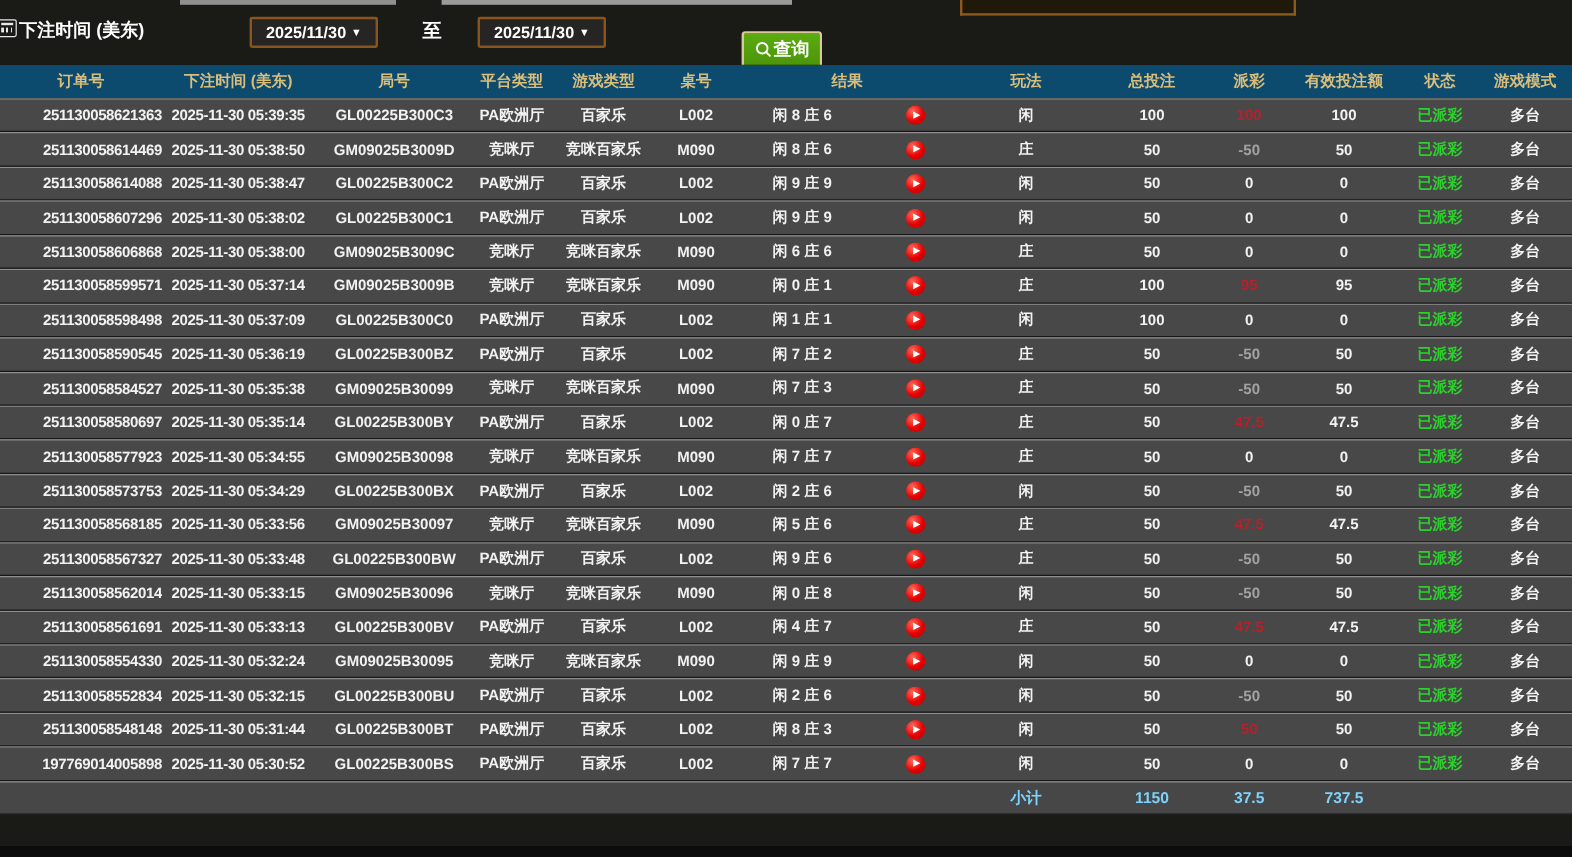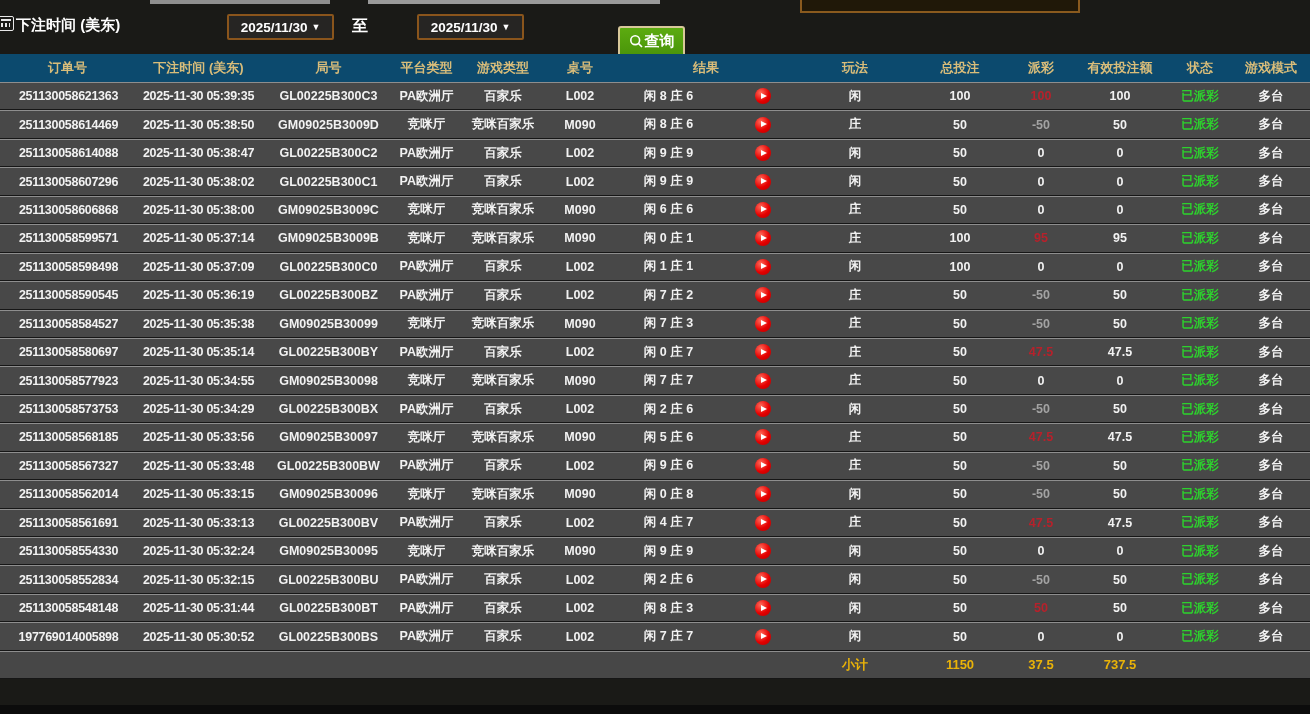--- a/index.html
+++ b/index.html
@@ -18,51 +18,51 @@
   .ghost-input{position:absolute;top:-3px;left:800px;width:280px;height:16px;
     background:#201808;border:2px solid #8a5a1e;border-top:none;}
   .filter-label{position:absolute;left:16px;top:16px;font-size:15px;font-weight:700;color:#fff;}
   .calendar-icon{position:absolute;left:-2px;top:16px;width:16px;height:15px;
     border:1.5px solid #e8e8e8;border-radius:2px;background:transparent;}
   .calendar-icon::before{content:"";position:absolute;left:2px;right:2px;top:2px;height:2px;background:#e8e8e8;}
   .calendar-icon::after{content:"";position:absolute;left:2px;top:6px;width:9px;height:4px;
     background:repeating-linear-gradient(90deg,#e8e8e8 0 2px,transparent 2px 4px);}
   .date-select{position:absolute;top:14px;width:107px;height:26px;background:#262523;
     border:2px solid #8a551c;border-radius:2px;color:#fff;font-size:13.5px;font-weight:700;
-    display:flex;align-items:center;justify-content:center;gap:4px;cursor:pointer;margin-left:19px;}
+    display:flex;align-items:center;justify-content:center;gap:4px;cursor:pointer;}
   .date-select .caret{font-size:9px;line-height:1;}
   .date-select.from{left:208px;}
   .date-select.to{left:398px;}
   .to-label{position:absolute;left:352px;top:16px;font-size:16px;font-weight:700;color:#fff;}
   .query-btn{position:absolute;left:618px;top:10px;width:67px;height:31px;
     background:linear-gradient(#5cab10,#4a950a);border:2px solid #d8c89a;border-radius:3px;
     color:#fff;font-size:15px;font-weight:700;display:flex;align-items:center;justify-content:center;gap:1px;cursor:pointer;margin-top:16px;}
   .query-btn svg{flex:0 0 auto;}
   
   .grid{display:grid;grid-template-columns:135px 127px 133px 63px 90px 64px 113px 75px 110px 100px 62px 96px 64px 78px;align-items:center;}
   .thead{height:28px;background:#0c4a6e;font-size:13px;font-weight:700;color:#d9bd7a;}
   .thead .cell{text-align:center;}
   .thead .cell.result-h{grid-column:span 2;}
   .thead .cell.order-h{text-align:center;}
   .trow{height:28.45px;background:#484848;font-size:12.5px;font-weight:700;
     box-shadow:inset 0 1px 0 #8e8e8e, inset 0 -1px 0 #161616;}
   .cell{text-align:center;white-space:nowrap;overflow:hidden;}
-  .cell.order{text-align:center;padding-left:2px;letter-spacing:-0.3px;}
+  .cell.order{text-align:right;padding-left:2px;letter-spacing:-0.3px;}
   .cell.time{letter-spacing:-0.3px;}
   .playwrap{display:flex;justify-content:center;align-items:center;}
   .play-btn{position:relative;width:16px;height:16px;border-radius:50%;cursor:pointer;
     background:radial-gradient(circle at 35% 30%,#ff6a5a,#e50000 55%,#b40000);}
   .play-btn::after{content:"";position:absolute;left:6px;top:4.5px;width:0;height:0;
     border-left:6px solid #fff;border-top:3.5px solid transparent;border-bottom:3.5px solid transparent;}
   .payout-pos{color:#b6212b;}
   .payout-neg{color:#a3a3a3;}
   .payout-zero{color:#f2f2f2;}
   .status{color:#2dd12d;}
   
-  .srow{height:28px;background:#474747;font-size:13px;font-weight:700;color:#eab308;
+  .srow{height:28px;background:#474747;font-size:13px;font-weight:700;color:#7dd3fc;
     box-shadow:inset 0 1px 0 #8e8e8e, inset 0 -1px 0 #161616;}
   .srow.total{height:26px;}
   .bottom-strip{position:absolute;left:0;bottom:0;width:100%;height:9px;background:#0c0c0c;}
 </style>
 </head>
 <body>
 
 <div class="screen">
 
   <div class="topbar">

